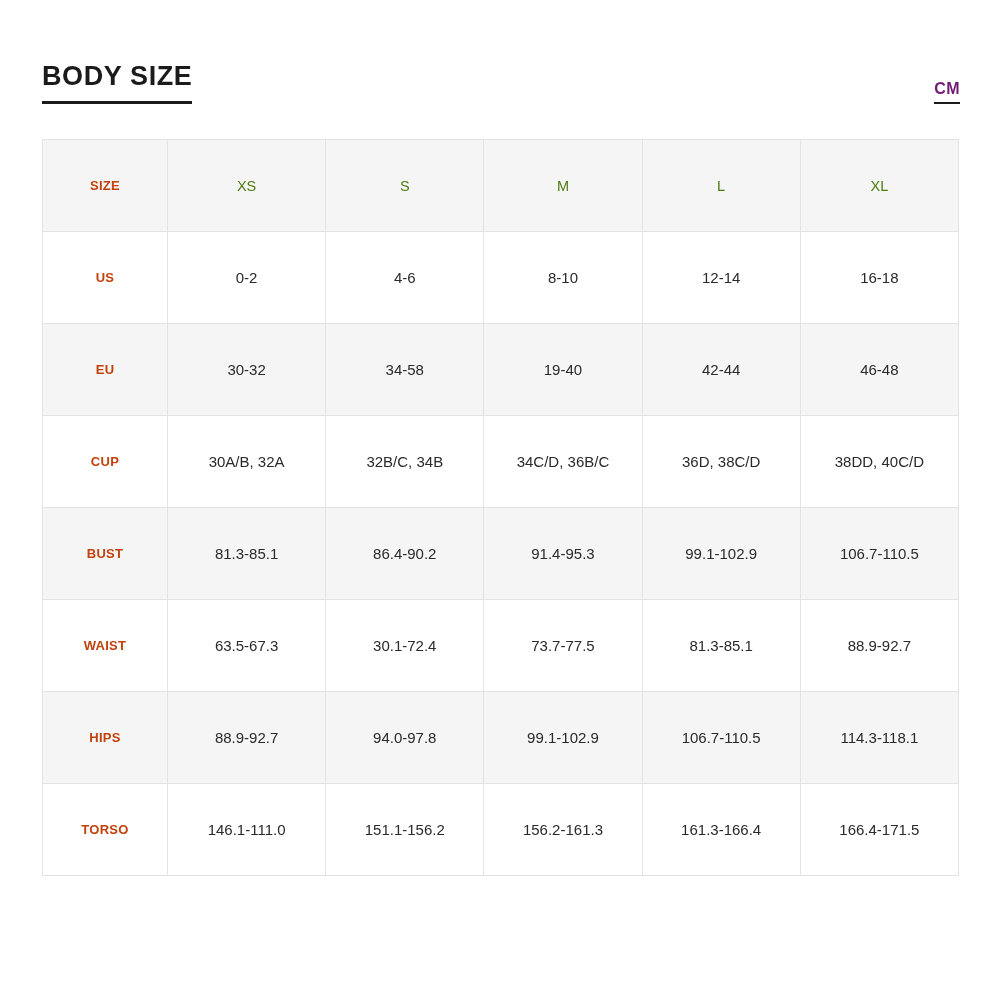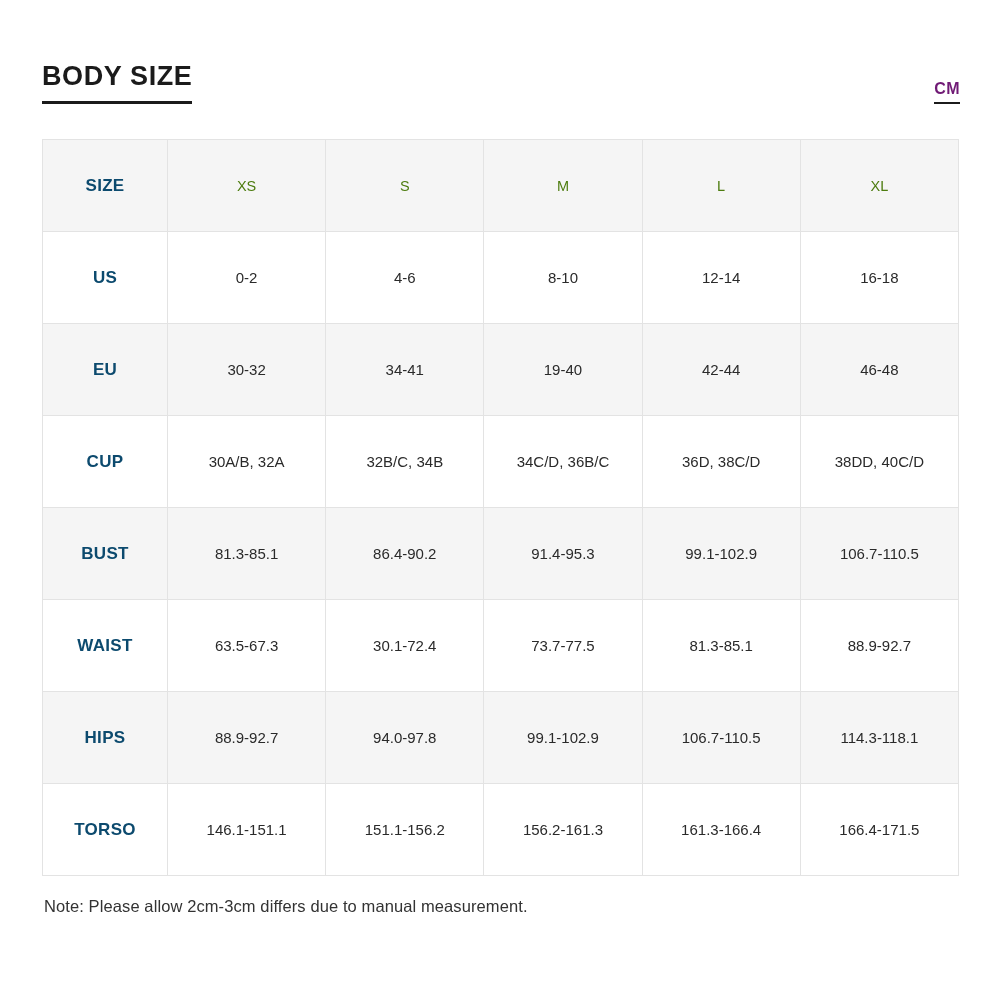--- a/index.html
+++ b/index.html
@@ -64,22 +64,22 @@
     text-align: center;
     vertical-align: middle;
     height: 91px;
     font-size: 15px;
     color: #2a2a2a;
     padding: 0 4px;
   }
   table.size-table col.label-col { width: 125px; }
   table.size-table td.row-label {
     font-weight: bold;
-    font-size: 17px;
-    color: #0c4a6e;
+    font-size: 13px;
+    color: #c2410c;
     letter-spacing: 0.3px;
   }
   table.size-table tr.shaded td {
     background: #f5f5f5;
   }
   table.size-table tr.plain td {
     background: #ffffff;
   }
   table.size-table td.head-cell {
     font-weight: bold;
@@ -134,21 +134,21 @@
           <td>0-2</td>
           <td>4-6</td>
           <td>8-10</td>
           <td>12-14</td>
           <td>16-18</td>
         </tr>
 
         <tr class="shaded">
           <td class="row-label">EU</td>
           <td>30-32</td>
-          <td>34-41</td>
+          <td>34-58</td>
           <td>19-40</td>
           <td>42-44</td>
           <td>46-48</td>
         </tr>
 
         <tr class="plain">
           <td class="row-label">CUP</td>
           <td>30A/B, 32A</td>
           <td>32B/C, 34B</td>
           <td>34C/D, 36B/C</td>
@@ -178,25 +178,24 @@
           <td class="row-label">HIPS</td>
           <td>88.9-92.7</td>
           <td>94.0-97.8</td>
           <td>99.1-102.9</td>
           <td>106.7-110.5</td>
           <td>114.3-118.1</td>
         </tr>
 
         <tr class="plain">
           <td class="row-label">TORSO</td>
-          <td>146.1-151.1</td>
+          <td>146.1-111.0</td>
           <td>151.1-156.2</td>
           <td>156.2-161.3</td>
           <td>161.3-166.4</td>
           <td>166.4-171.5</td>
         </tr>
       </tbody>
     </table>
   </div>
 
-  <div class="note">Note: Please allow 2cm-3cm differs due to manual measurement.</div>
 
 </div>
 
 </body></html>

